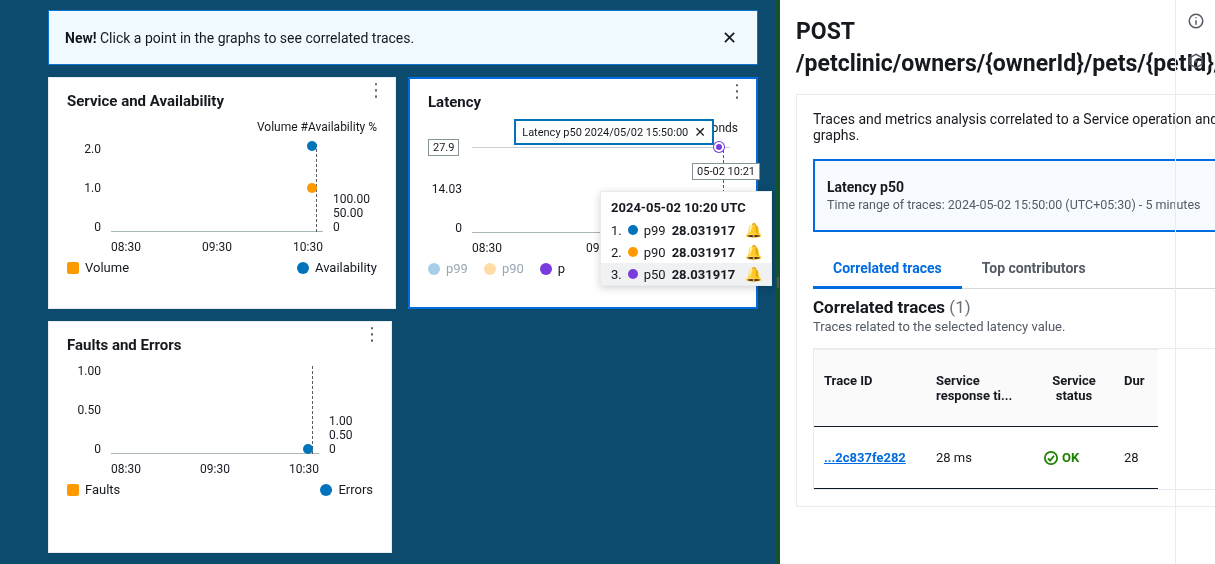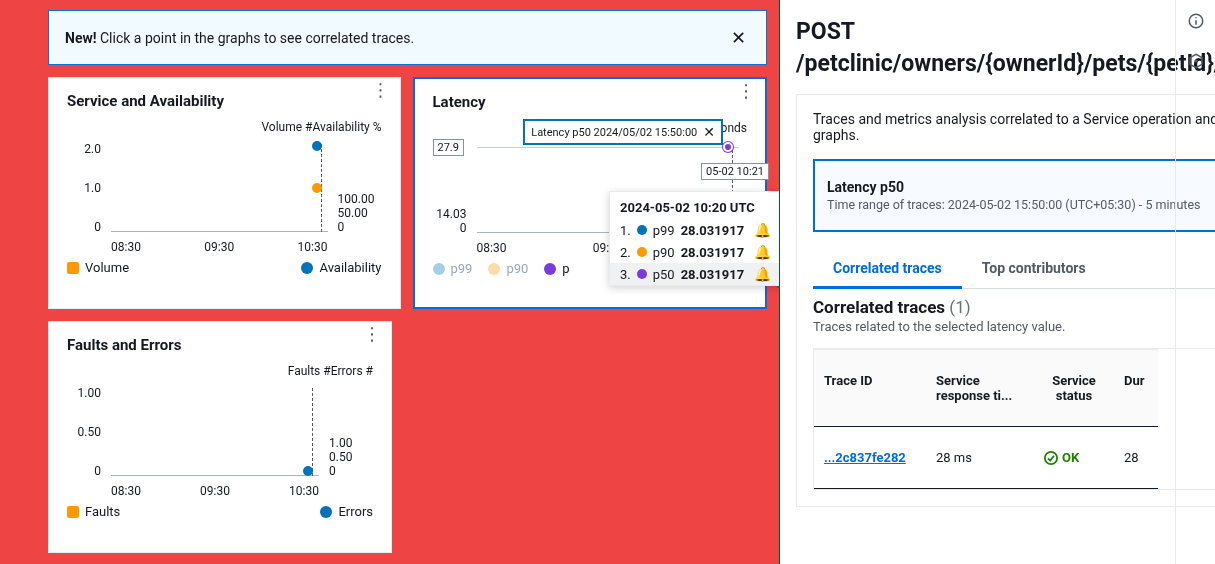--- a/index.html
+++ b/index.html
@@ -1,18 +1,18 @@
 <!DOCTYPE html>
 <html><head>
 <meta charset="utf-8">
 <style>
   * { box-sizing: border-box; font-family: "Amazon Ember", -apple-system, BlinkMacSystemFont, "Segoe UI", Roboto, Arial, sans-serif; }
   body { margin: 0; background: #fff; color: #16191f; width: 1215px; height: 564px; overflow: hidden; position: relative; }
   .main { display: flex; height: 100%; }
-  .left-pane { flex: 0 0 780px; padding: 10px 12px 0 48px; border-right: 1px solid #14532d; overflow: hidden; background:#ef4444; }
+  .left-pane { flex: 0 0 780px; padding: 10px 18px 0 48px; border-right: 4px solid #14532d; overflow: hidden; background:#0c4a6e; }
   .right-rail { position:absolute; right:0; top:0; bottom:0; width:40px; border-left:1px solid #e9ebed; display:flex; flex-direction:column; align-items:center; padding-top:12px; gap:18px; }
   .right-rail svg { width:18px; height:18px; }
   .right-pane { flex: 1; display:flex; flex-direction:column; padding: 16px 16px 0 16px; margin-right:40px; }
   .splitter { width: 2px; display:flex; align-items:center; justify-content:center; position:relative; }
   .splitter::after { content:"||"; position:absolute; left:-4px; font-size:12px; color:#545b64; letter-spacing:-2px; }
 
   
   .info-banner { border:1px solid #0972d3; background:#f1faff; padding:12px 16px; display:flex; align-items:center; justify-content:space-between; margin-bottom:12px; }
   .info-banner .text { font-size:14px; }
   .info-banner b { font-weight:700; }
@@ -161,21 +161,21 @@
         <div class="axis-labels">
           <span>Milliseconds</span>
         </div>
         <div class="chip">
           <span>Latency p50 2024/05/02 15:50:00</span>
           <span class="chip-x">✕</span>
         </div>
 
         <div class="chart-area" style="height:92px;">
           <div class="ytick-badge">27.9</div>
-          <div class="y-ticks-left" style="top:14px;justify-content:flex-end;">
+          <div class="y-ticks-left" style="top:14px;">
             <span></span>
               <span>14.03</span>
               <span>0</span>
           </div>
           <div class="plot single-right">
             <div class="baseline" style="bottom:auto; top:2px; background:#c7cdd1;"></div>
             <div class="baseline"></div>
             <div class="vline" style="right:6px;"></div>
             <div class="pt" style="right:1px; top:2px; background:#7a3bdc; border:2px solid #fff; box-shadow:0 0 0 1px #7a3bdc;"></div>
           </div>
@@ -231,24 +231,20 @@
               </span>
             <span class="bell">🔔</span>
           </div>
         </div>
       </div>
     </div>
 
     <div class="card faults">
       <div class="card-menu">⋮</div>
       <div class="card-title">Faults and Errors</div>
-      <div class="axis-labels">
-        <span>Faults #</span>
-        <span>Errors #</span>
-      </div>
       <div class="chart-area">
         <div class="y-ticks-left">
           <span>1.00</span>
             <span>0.50</span>
             <span>0</span>
         </div>
         <div class="y-ticks-right">
           <span>1.00</span>
             <span>0.50</span>
             <span>0</span>

